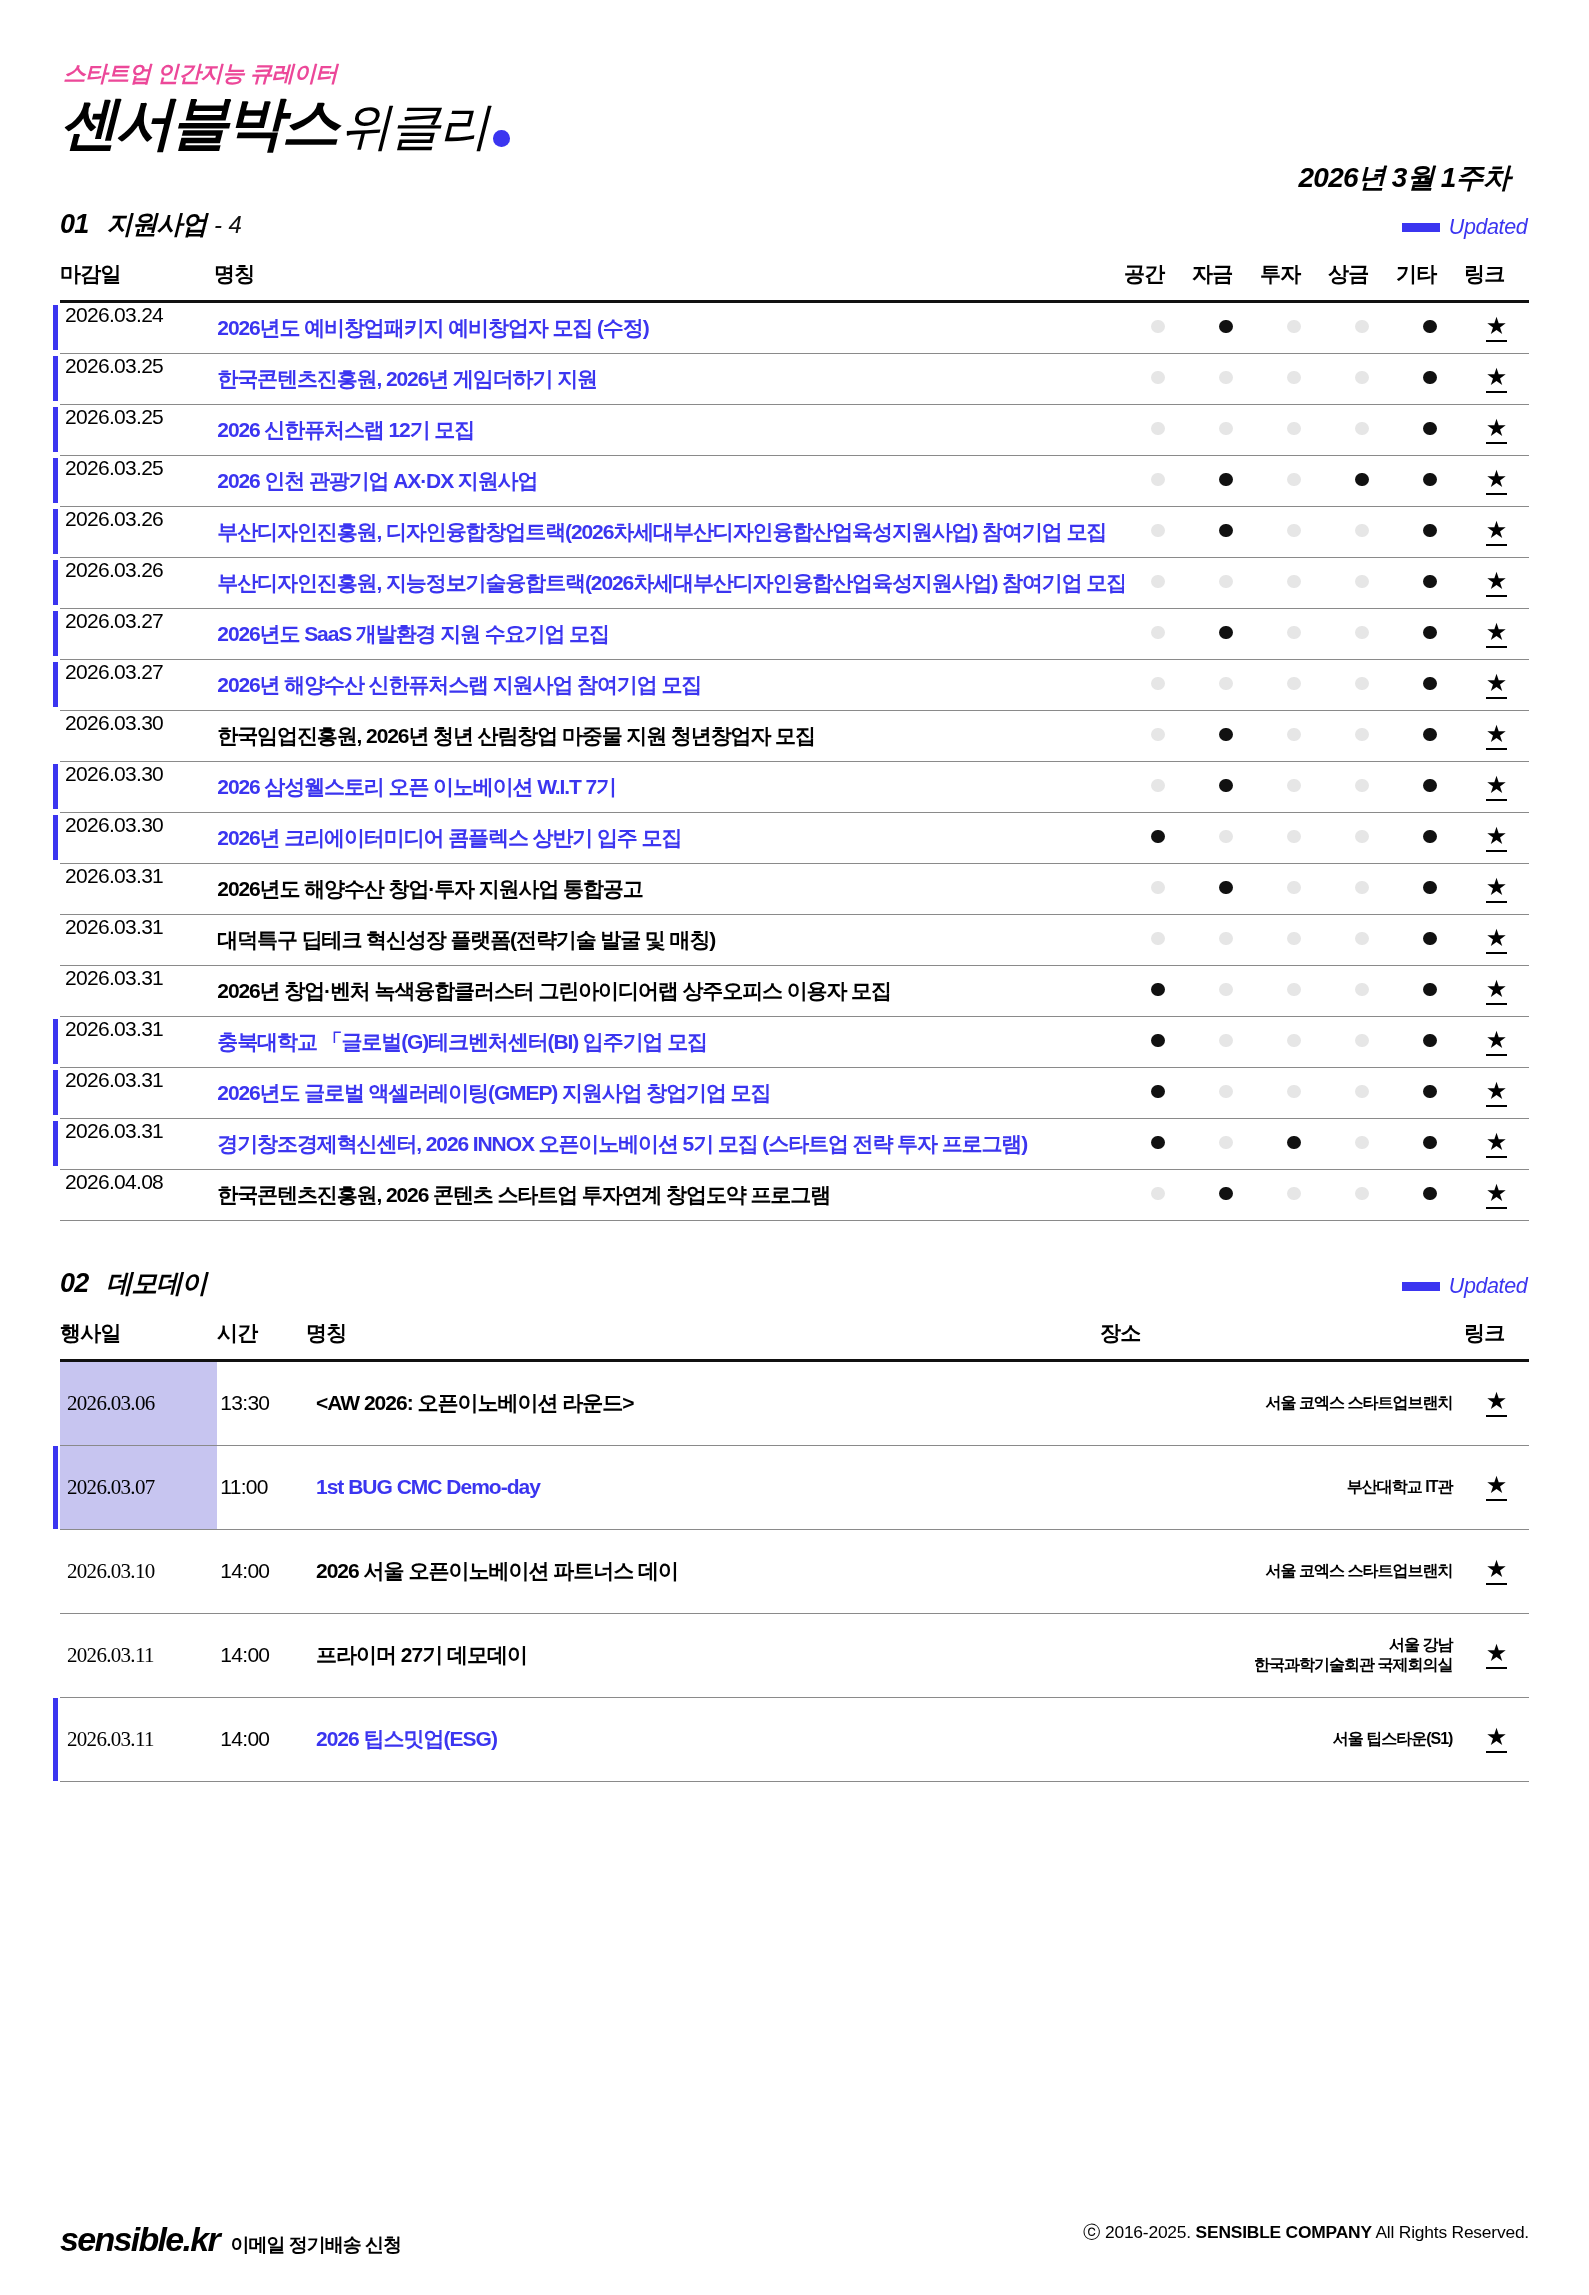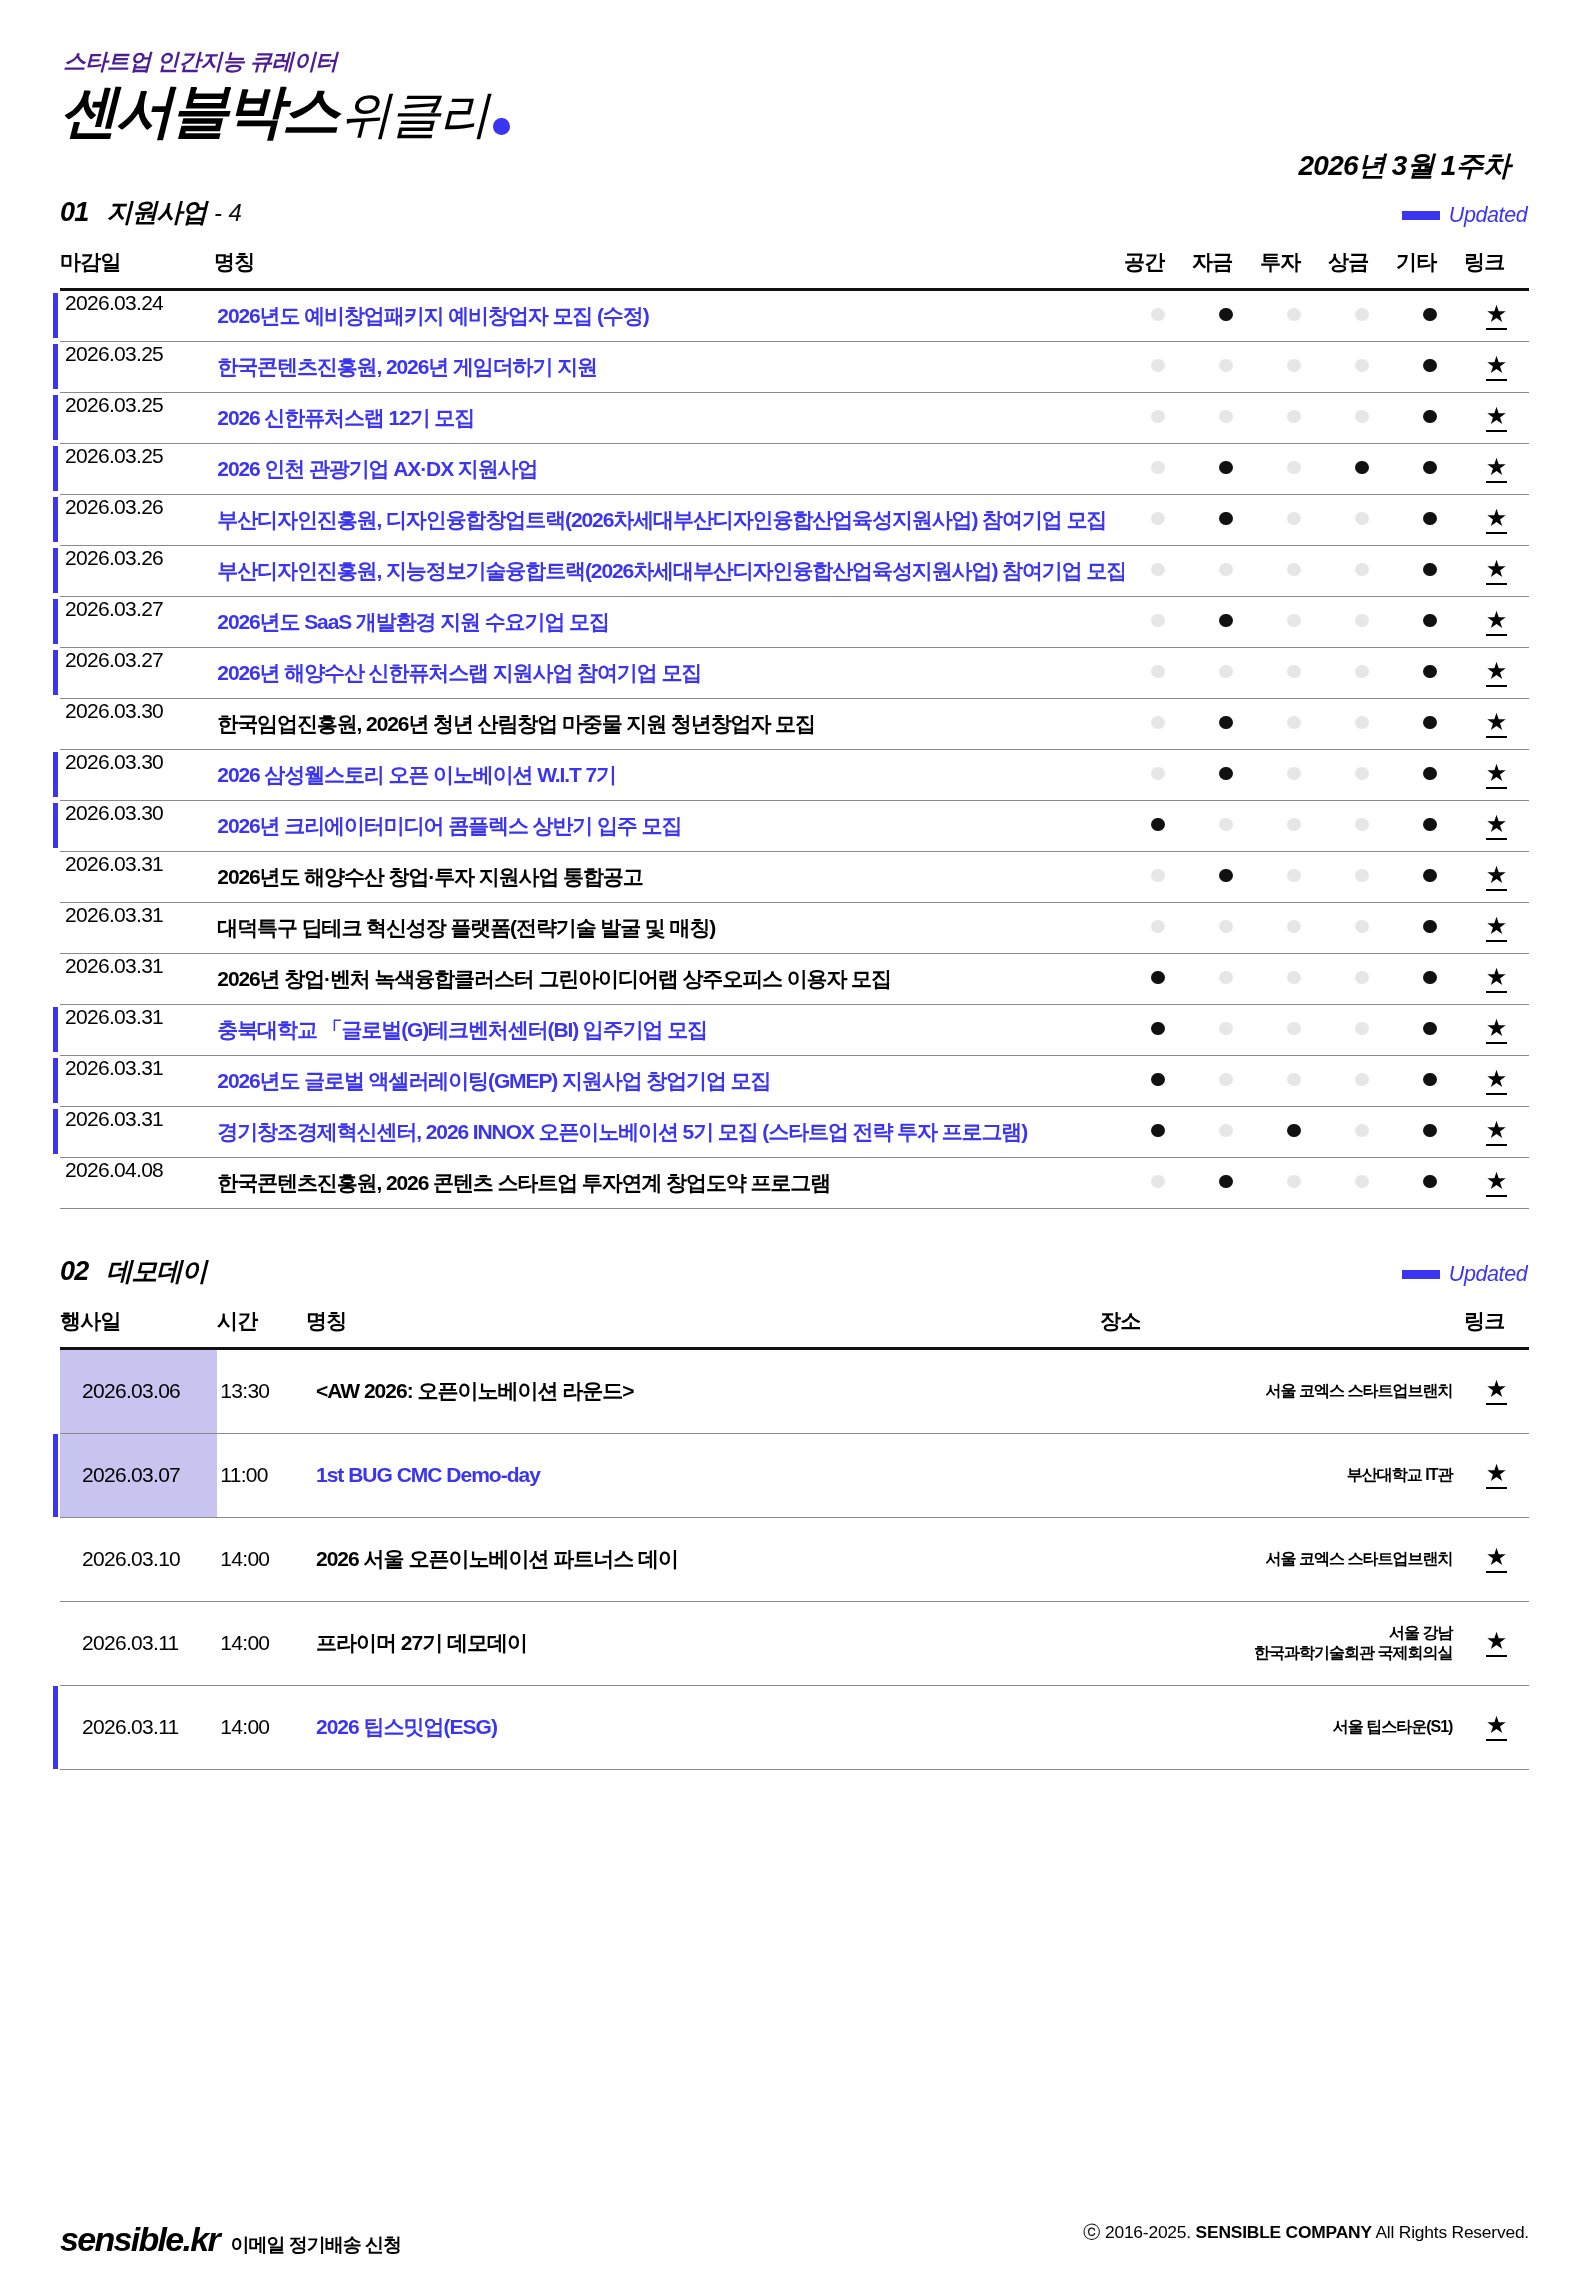--- a/index.html
+++ b/index.html
@@ -23,22 +23,23 @@
   
   .masthead {
     position: relative;
     height: 149px;
   }
   .kicker {
     font-size: 22.4px;
     font-weight: 600;
     font-style: italic;
     letter-spacing: -0.5px;
-    color: #4c1d95;
+    color: #ec4899;
     margin-left: 3.3px;
+    margin-top: 12px;
   }
   .brandline {
     margin-top: 5px;
     display: flex;
     align-items: flex-end;
     gap: 3px;
   }
   .brand-bold {
     font-size: 58px;
     font-weight: 900;
@@ -211,23 +212,24 @@
   .d-place { width: 364px; text-align: right; }
   .d-link  { width: 65px; text-align: center; }
   th.d-place { text-align: right; }
   th.d-link  { text-align: center; }
 
   table.demoday td { border-bottom: 1.7px solid #8a8a8a; }
   table.demoday tr td { height: 83px; }
   .cell-ddate {
     font-size: 21px;
     letter-spacing: -0.7px;
-    padding-left: 22px;
+    padding-left: 7px;
     white-space: nowrap;
     position: relative;
+    font-family: Liberation Serif, serif;
   }
   .cell-ddate.hl { background: #c7c5f0; }
   tr.is-updated .cell-ddate::before {
     content: "";
     position: absolute;
     left: -6.6px;
     top: 0;
     bottom: 0;
     width: 5px;
     background: #3b35f0;

